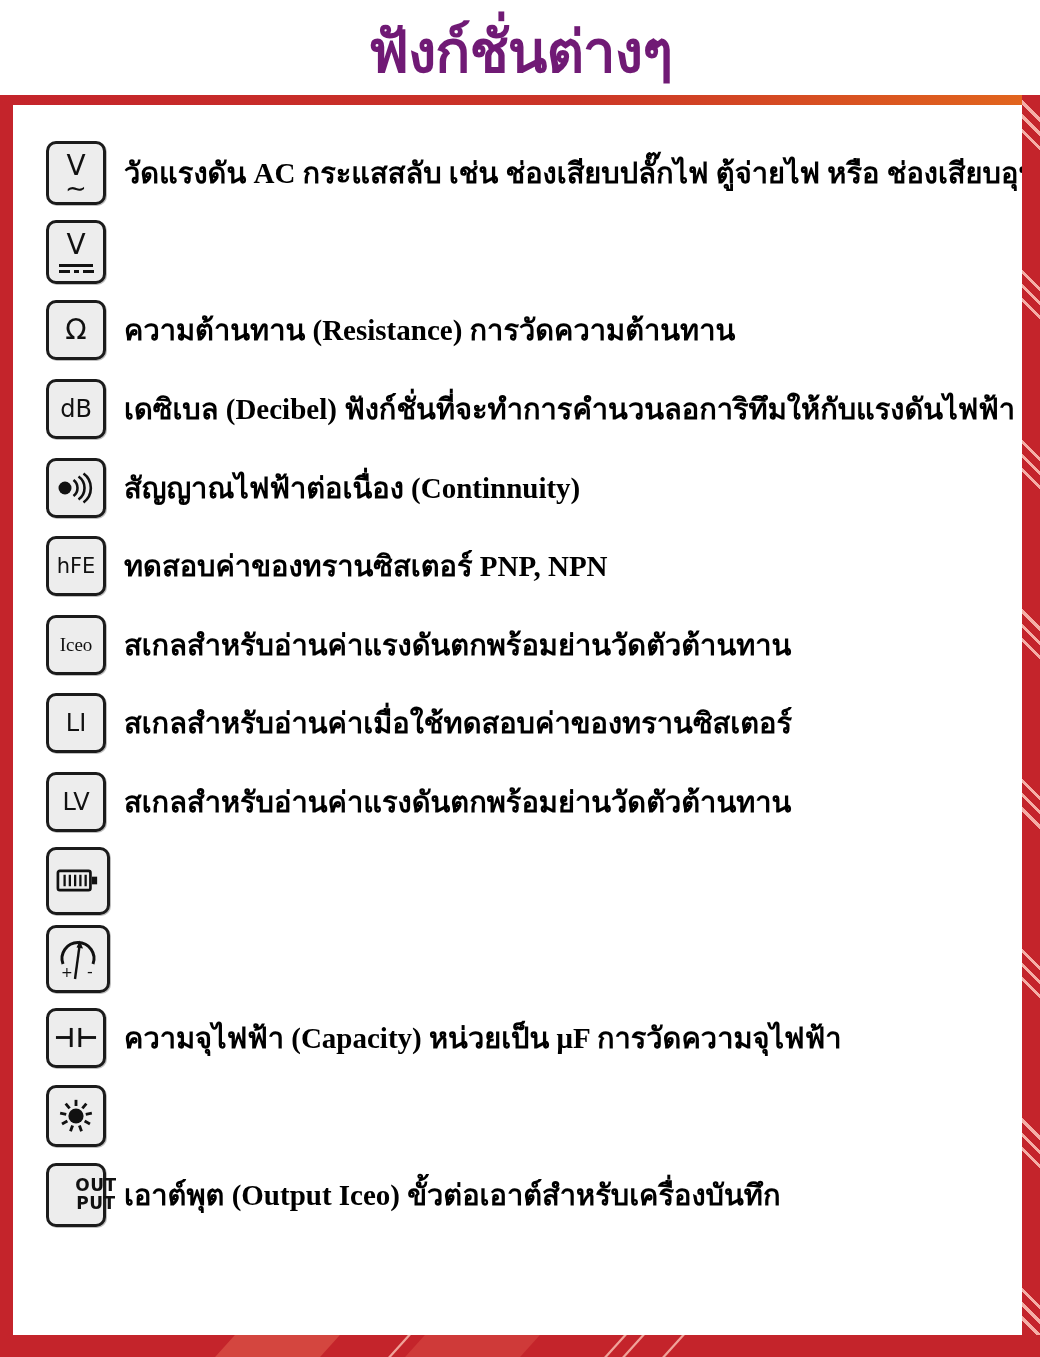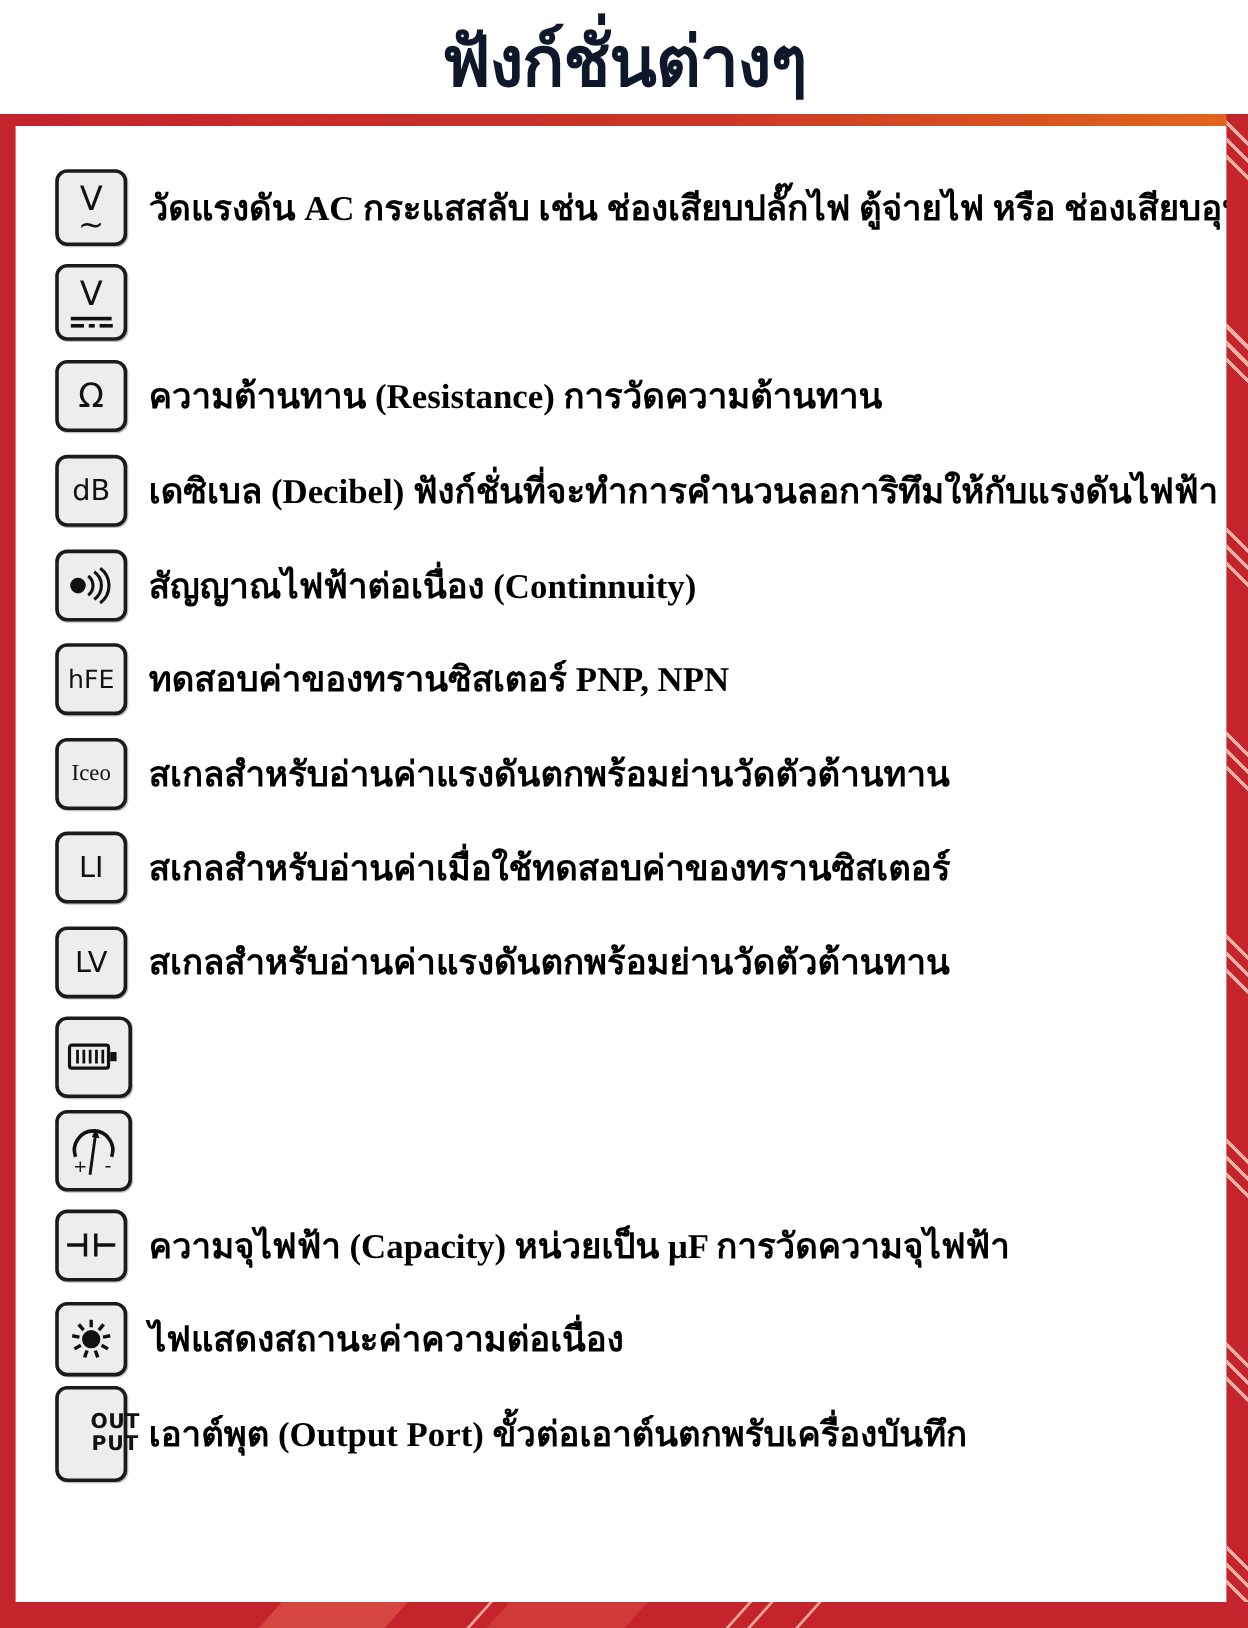--- a/index.html
+++ b/index.html
@@ -12,21 +12,21 @@
     --page-bg:#ffffff;
   }
   *{box-sizing:border-box;}
   html,body{margin:0;padding:0;background:#fff;}
   .page{position:relative;width:1040px;height:1357px;background:var(--page-bg);overflow:hidden;
         font-family:"Liberation Serif","DejaVu Serif",serif;}
 
   
   .title-band{height:95px;display:flex;align-items:center;justify-content:center;padding-top:8px;}
   .title-band h1{margin:0;font-family:"DejaVu Sans","Liberation Sans",sans-serif;
-        font-weight:bold;font-size:58px;line-height:1;color:#0f172a;letter-spacing:-1px;}
+        font-weight:bold;font-size:58px;line-height:1;color:#701a75;letter-spacing:-1px;}
 
   
   .frame{position:absolute;top:95px;left:0;right:0;bottom:0;}
   .top-border{position:absolute;top:0;left:0;right:0;height:10px;
         background:linear-gradient(90deg,var(--frame-red) 0%,#cb3527 55%,var(--frame-orange) 100%);}
   .left-bar{position:absolute;top:6px;left:0;bottom:0;width:13px;background:var(--frame-red);}
   .right-band{position:absolute;top:0;right:0;bottom:0;width:18px;background-color:var(--frame-red);
         background-image:repeating-linear-gradient(45deg,
           rgba(250,190,180,0) 0 26px, rgba(250,190,180,.9) 26px 29px,
           rgba(250,190,180,0) 29px 36px, rgba(250,190,180,.9) 36px 39px,
@@ -44,21 +44,21 @@
   
   .content{position:absolute;top:10px;left:13px;right:18px;bottom:22px;
         padding:29px 0 0 33px;display:flex;flex-direction:column;background:var(--page-bg);}
   .row{height:78.6px;display:flex;align-items:center;gap:18px;}
   .icon-box{width:60px;height:60px;flex:0 0 60px;border:3px solid var(--icon-border);
         border-radius:10px;background:var(--icon-bg);display:flex;flex-direction:column;
         align-items:center;justify-content:center;color:#111;
         box-shadow:1px 1px 0 rgba(0,0,0,.25);}
   .icon-box.kind-battery,.icon-box.kind-meter{height:68px;width:64px;flex-basis:64px;}
   .icon-box.kind-sun{height:62px;}
-  .icon-box.kind-text-2line{height:80px;padding-left:40px;}
+  .icon-box.kind-text-2line{height:64px;padding-left:40px;}
   .icon-box.kind-text-ac,.icon-box.kind-text-dc{height:64px;}
 
   .sym{font-family:"DejaVu Sans","Liberation Sans",sans-serif;line-height:1;}
   .sym.len1{font-size:28px;}
   .sym.len2{font-size:24px;}
   .sym.len3{font-size:21px;}
   .sym.len4{font-size:19px;font-family:Liberation Serif, serif;}
   .ac-wave{font-family:"DejaVu Sans",sans-serif;font-size:26px;line-height:.55;margin-top:1px;}
   .dc-lines{margin-top:5px;display:flex;flex-direction:column;align-items:center;}
   .dc-solid{display:block;width:34px;height:3px;background:#111;}
@@ -206,29 +206,28 @@
               <line x1="29.1" y1="25.3" x2="34.7" y2="28.5" stroke="#111" stroke-width="3"></line>
               <line x1="23.6" y1="29.9" x2="25.8" y2="36.0" stroke="#111" stroke-width="3"></line>
               <line x1="16.4" y1="29.9" x2="14.2" y2="36.0" stroke="#111" stroke-width="3"></line>
               <line x1="10.9" y1="25.3" x2="5.3" y2="28.5" stroke="#111" stroke-width="3"></line>
               <line x1="9.7" y1="18.2" x2="3.3" y2="17.0" stroke="#111" stroke-width="3"></line>
               <line x1="13.3" y1="12.0" x2="9.1" y2="7.0" stroke="#111" stroke-width="3"></line>
               <line x1="20.0" y1="9.5" x2="20.0" y2="3.0" stroke="#111" stroke-width="3"></line>
               <line x1="26.7" y1="12.0" x2="30.9" y2="7.0" stroke="#111" stroke-width="3"></line>
             </svg>
           </div>
-    <div class="label">ไฟแสดงสถานะค่าความต่อเนื่อง</div>
   </div>
 
   <div class="row">
     <div class="icon-box kind-text-2line">
             <span class="sym2">OUT</span>
             <span class="sym2">PUT</span>
           </div>
-    <div class="label">เอาต์พุต (Output Port) ขั้วต่อเอาต์นตกพรับเครื่องบันทึก</div>
+    <div class="label">เอาต์พุต (Output Iceo) ขั้วต่อเอาต์สำหรับเครื่องบันทึก</div>
   </div>
 </div>
     <div class="top-border"></div>
     <div class="left-bar"></div>
     <div class="right-band"></div>
     <div class="bottom-band">
       <div class="deco d1"></div>
       <div class="deco d2"></div>
       <div class="deco l1"></div>
       <div class="deco l2"></div>

